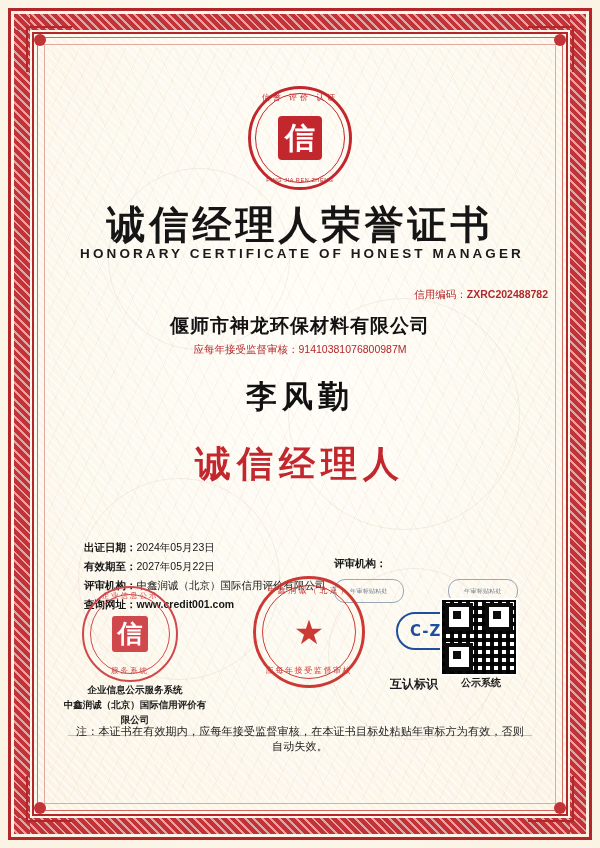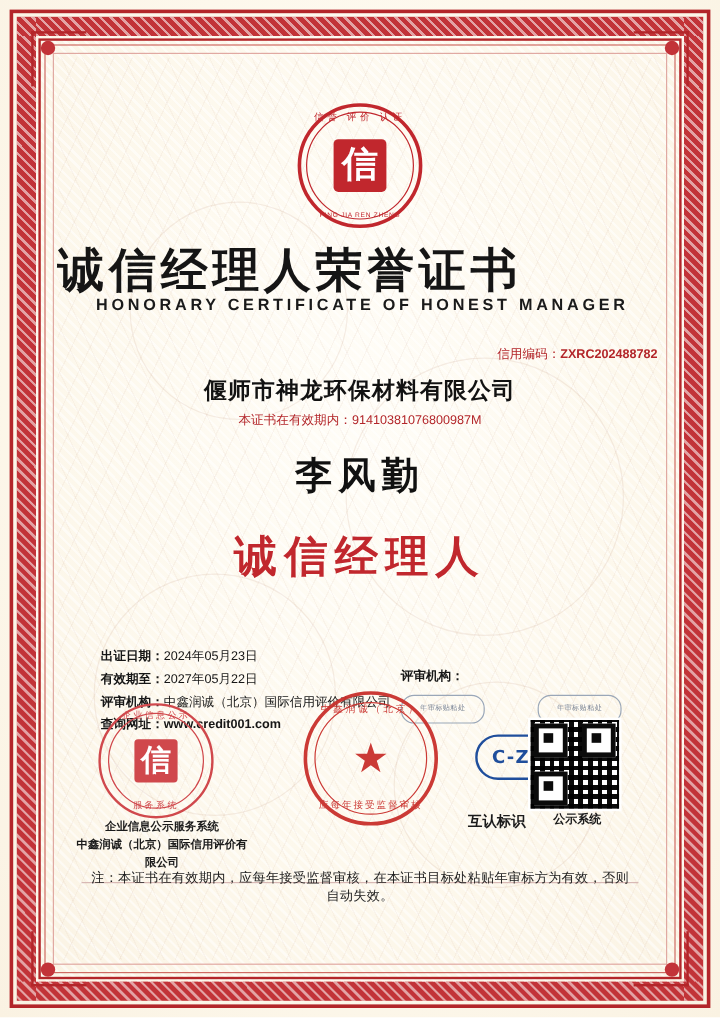--- a/index.html
+++ b/index.html
@@ -108,21 +108,21 @@
     position:absolute;left:0;right:0;top:6px;text-align:center;
     font-size:8px;color:#c1272d;letter-spacing:3px;
   }
   .emblem .bot-py{
     position:absolute;left:0;right:0;bottom:7px;text-align:center;
     font-size:5.5px;color:#c1272d;letter-spacing:.6px;
   }
 
   
   .title-cn{
-    position:absolute;left:0;right:0;top:150px;
+    position:absolute;left:0;right:0;top:150px;text-align:center;
     font-size:39px;font-weight:bold;color:#151515;letter-spacing:4px;
     font-family:"DejaVu Sans", sans-serif;
   }
   .title-en{
     position:absolute;left:4px;right:0;top:198px;text-align:center;
     font-size:13.5px;color:#1a1a1a;letter-spacing:3.1px;font-weight:bold;
   }
 
   .credit-no{
     position:absolute;right:4px;top:240px;
@@ -299,21 +299,21 @@
     </div>
 
     <div class="title-cn">诚信经理人荣誉证书</div>
     <div class="title-en">HONORARY CERTIFICATE OF HONEST MANAGER</div>
 
     <div class="credit-no">
       <span>信用编码：</span><b>ZXRC202488782</b>
     </div>
 
     <div class="company">偃师市神龙环保材料有限公司</div>
-    <div class="usci">本证书在有效期内：91410381076800987M</div>
+    <div class="usci">应每年接受监督审核：91410381076800987M</div>
 
     <div class="person">李风勤</div>
     <div class="honor">诚信经理人</div>
 
     <div class="details">
       <div class="row">
         <span class="lbl">出证日期：</span><span class="val">2024年05月23日</span>
       </div>
       <div class="row">
         <span class="lbl">有效期至：</span><span class="val">2027年05月22日</span>

